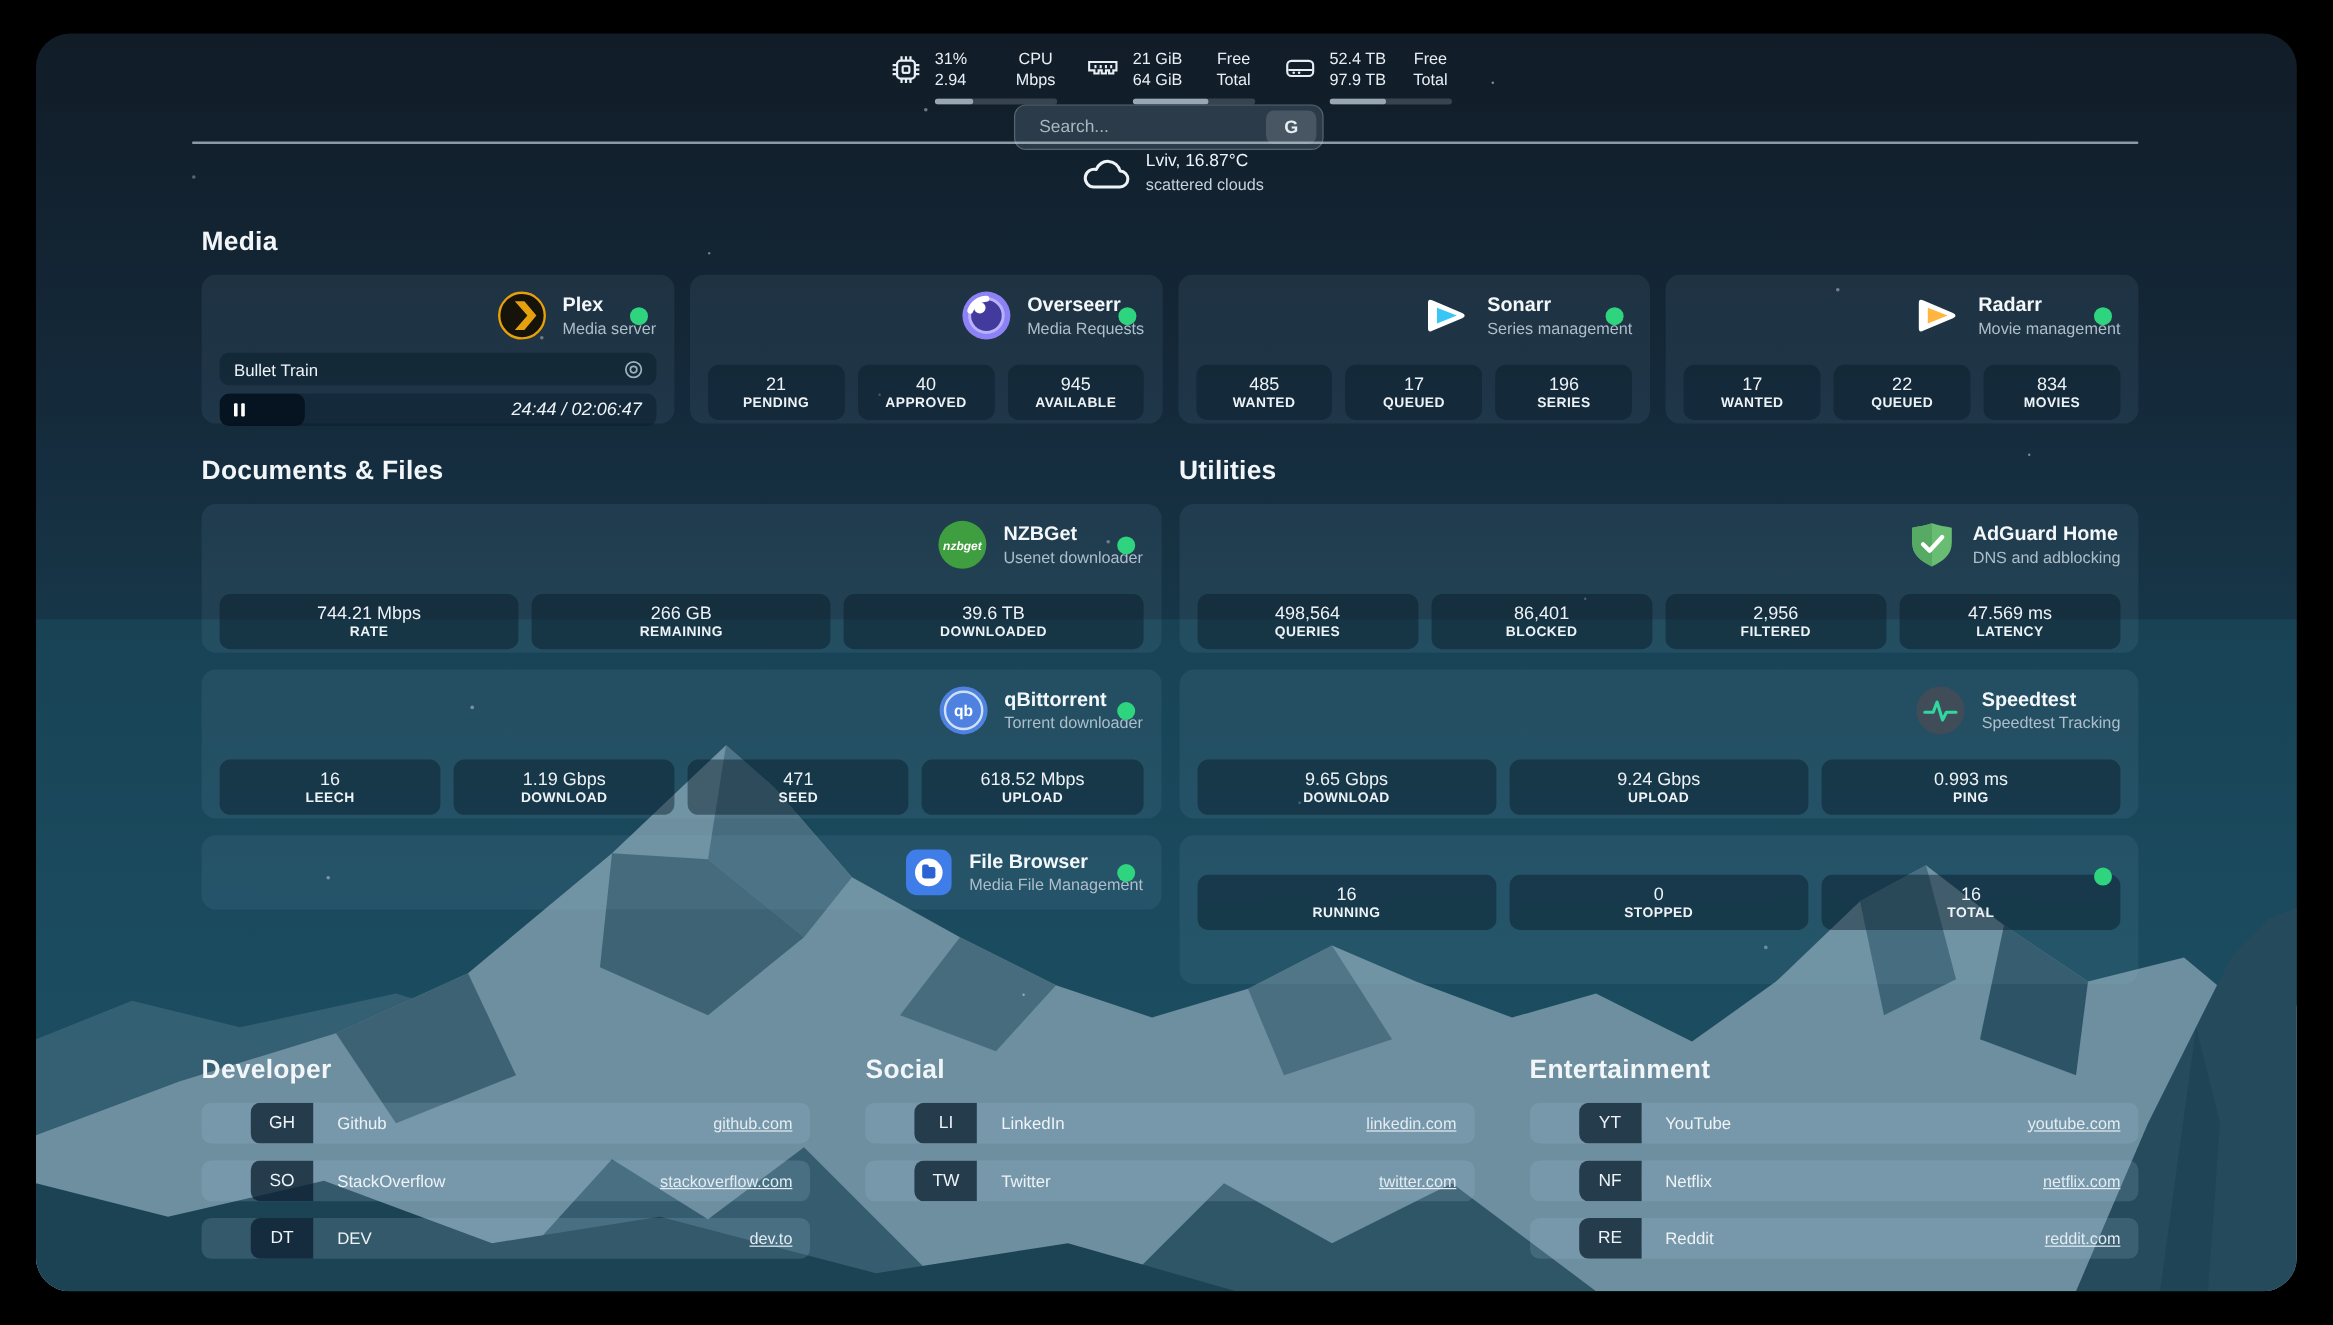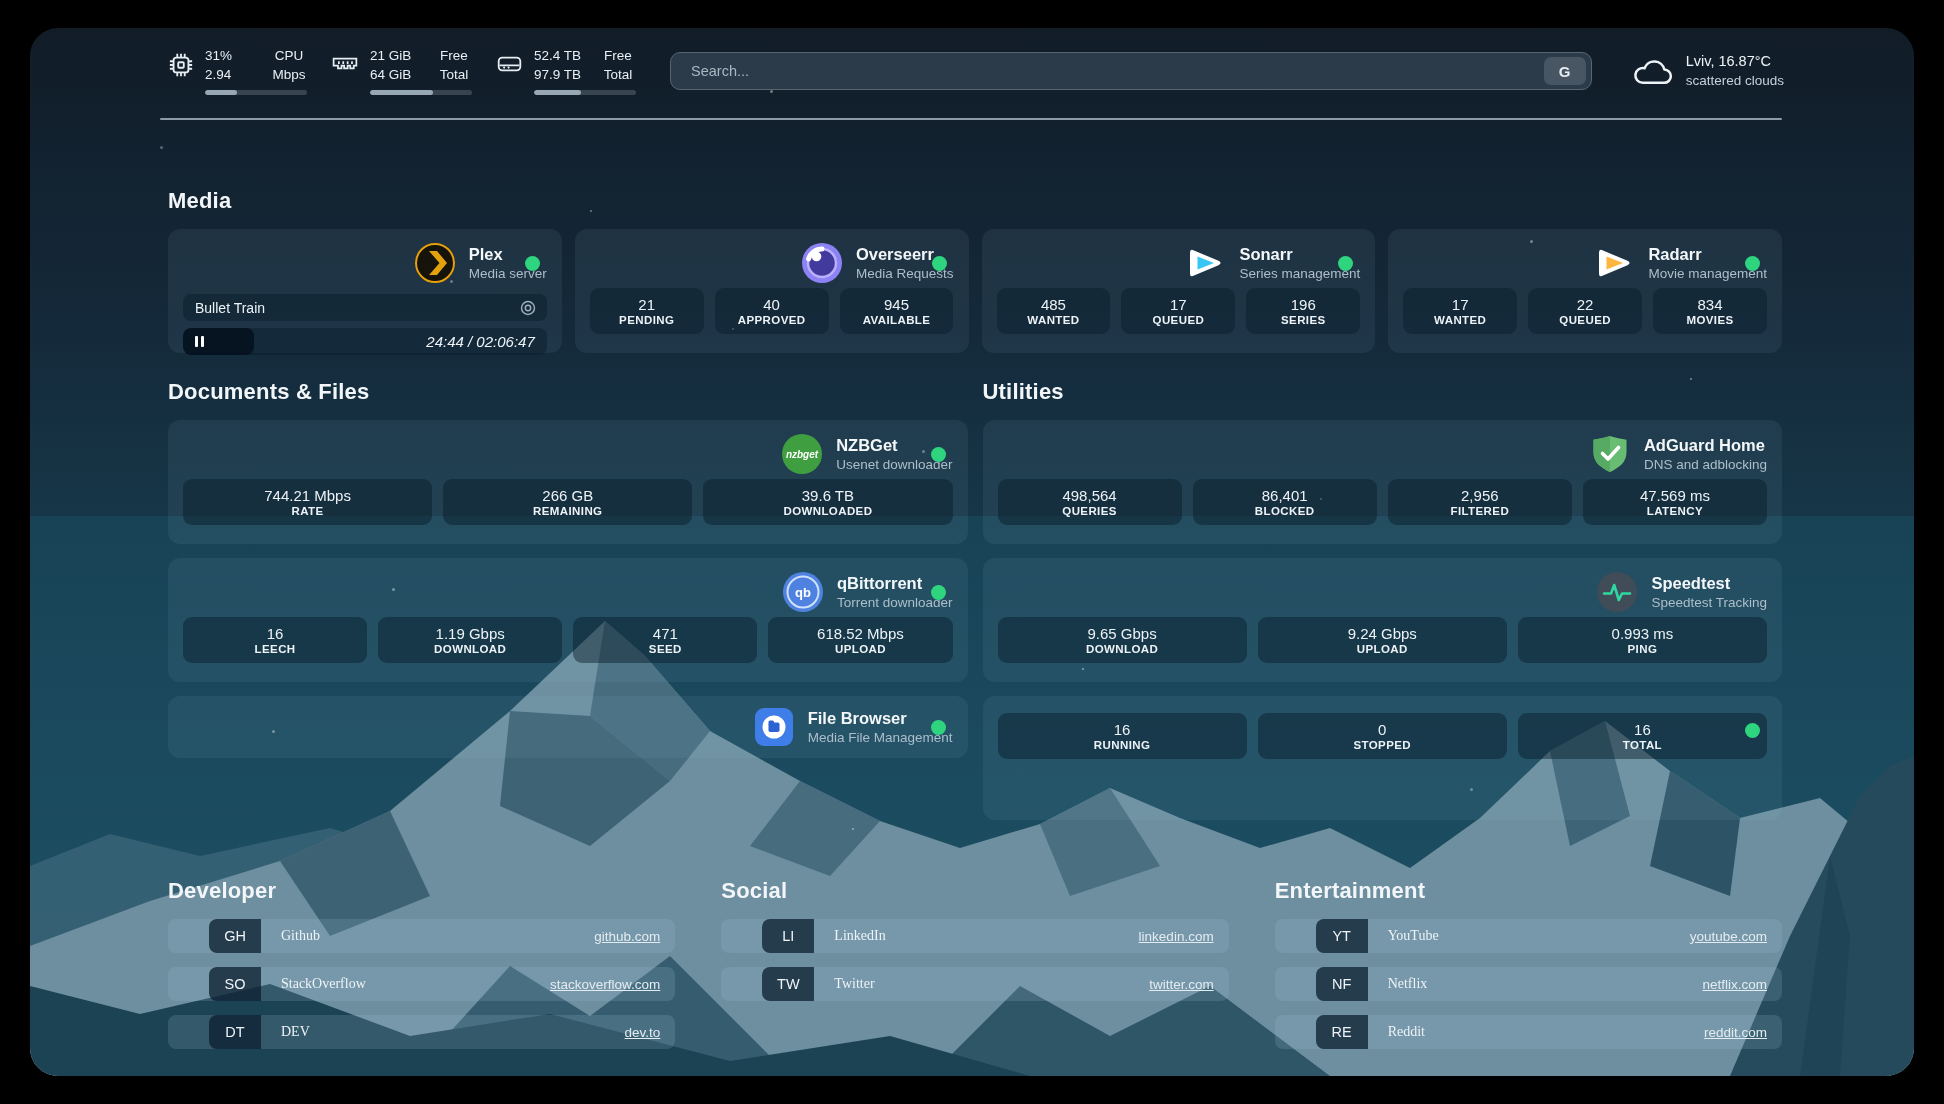--- a/index.html
+++ b/index.html
@@ -11,21 +11,21 @@
   }
   .board {
     position:absolute; left:30px; top:28px; width:1884px; height:1048px;
     border-radius:28px; overflow:hidden;
     background:linear-gradient(180deg,#111c27 0%,#14293a 28%,#173a4b 52%,#1b4558 72%,#1d4e62 100%);
   }
   .mountains { position:absolute; left:0; bottom:0; width:100%; height:560px; display:block; }
   .flake { position:absolute; border-radius:50%; background:#fff; pointer-events:none; }
 
   
-  .topbar { position:absolute; left:138px; right:130px; top:12px; height:62px; display:flex; align-items:center; }
+  .topbar { position:absolute; left:138px; right:130px; top:12px; height:62px; display:flex; align-items:center;flex-direction:column; }
   .sysstats { display:flex; align-items:center; gap:24px; }
   .sg { display:flex; align-items:flex-start; gap:11px; }
   .sg svg { margin-top:5px; flex:none; }
   .sg-body { display:flex; flex-direction:column; }
   .sg-rows { display:flex; }
   .sg-col { display:flex; flex-direction:column; font-size:13.5px; line-height:1.35; color:#e9eff4; }
   .sg-col.vals { min-width:52px; }
   .sg-col.labs { text-align:right; margin-left:14px; min-width:36px;align-items:center; }
   .sg-bar { margin-top:6px; height:5px; border-radius:3px; background:rgba(190,205,216,0.22); overflow:hidden; }
   .sg-bar .fill { height:100%; background:#97a7b3; border-radius:3px; }
@@ -64,21 +64,21 @@
   }
   .card--slim { height:62px; padding:10px 15px; }
   .card-head { display:flex; align-items:center; gap:13px;justify-content:flex-end; }
   .app-icon { width:42px; height:42px; flex:none; }
   .app-text { display:flex; flex-direction:column; line-height:1.3; }
   .app-title { font-size:16.5px; font-weight:600; color:#f4f7f9; }
   .app-sub { font-size:13.5px; color:#aebeca; }
   .dot { position:absolute; right:22px; top:27px; width:15px; height:15px; border-radius:50%; background:#2ed47e; }
   .card--slim .dot { top:calc(50% - 7.5px); }
 
-  .stats { display:grid; grid-auto-flow:column; grid-auto-columns:1fr; gap:11px; margin-top:4px;text-align:center; }
+  .stats { display:grid; grid-auto-flow:column; grid-auto-columns:1fr; gap:11px; margin-top:20px;text-align:center; }
   .tile {
     background:rgba(7,27,41,0.45); border-radius:9px; height:46px;
     display:flex; flex-direction:column; align-items:center; justify-content:center; gap:1px;
   }
   .tile .v { font-size:15px; color:#edf2f6; }
   .tile .l { font-size:11.5px; font-weight:700; color:#eef3f7; letter-spacing:0.4px; }
 
   
   .np-row {
     margin-top:10px; height:27px; border-radius:8px; background:rgba(7,27,41,0.45);
@@ -100,21 +100,21 @@
   .row3 { display:grid; grid-template-columns:1fr 1fr 1fr; gap:46px; margin-top:58px; }
   .bm-row {
     height:34px; display:flex; align-items:center; border-radius:8px;
     background:rgba(165,203,224,0.17); margin-bottom:14px; overflow:hidden; cursor:pointer;padding-left:41px;
   }
   .bm-abbr {
     width:52px; align-self:stretch; flex:none; background:rgba(10,28,44,0.74);
     display:flex; align-items:center; justify-content:center;
     font-size:14.5px; color:#eef3f7; border-radius:8px 0 0 8px;
   }
-  .bm-name { margin-left:20px; font-size:14px; color:#eef3f7;font-family:Liberation Serif, serif; }
+  .bm-name { margin-left:20px; font-size:14px; color:#eef3f7; }
   .bm-url { margin-left:auto; margin-right:15px; font-size:13.5px; color:#e3ecf2;text-decoration:underline; }
 </style>
 </head>
 <body>
 
 <div class="board">
 
   <svg class="mountains" viewBox="0 0 1884 560" preserveAspectRatio="none">
     <polygon fill="#7d93a1" opacity="0.45" points="0,350 80,318 170,340 300,312 420,348 520,332 610,358 700,348 760,365 760,560 0,560"></polygon>
     <polygon fill="#a7bac6" points="0,430 120,385 250,345 360,295 480,195 575,105 615,140 680,215 770,265 850,305 930,332 1010,308 1080,272 1150,302 1230,332 1300,312 1380,352 1450,302 1520,235 1575,205 1640,255 1710,302 1790,282 1850,332 1884,322 1884,560 0,560"></polygon>

